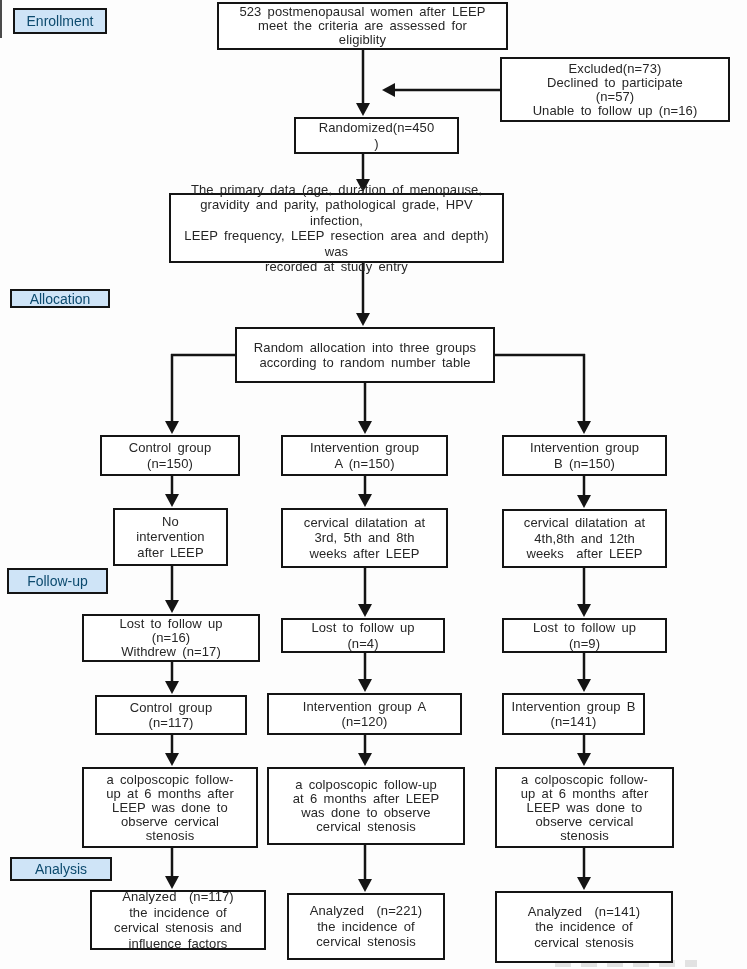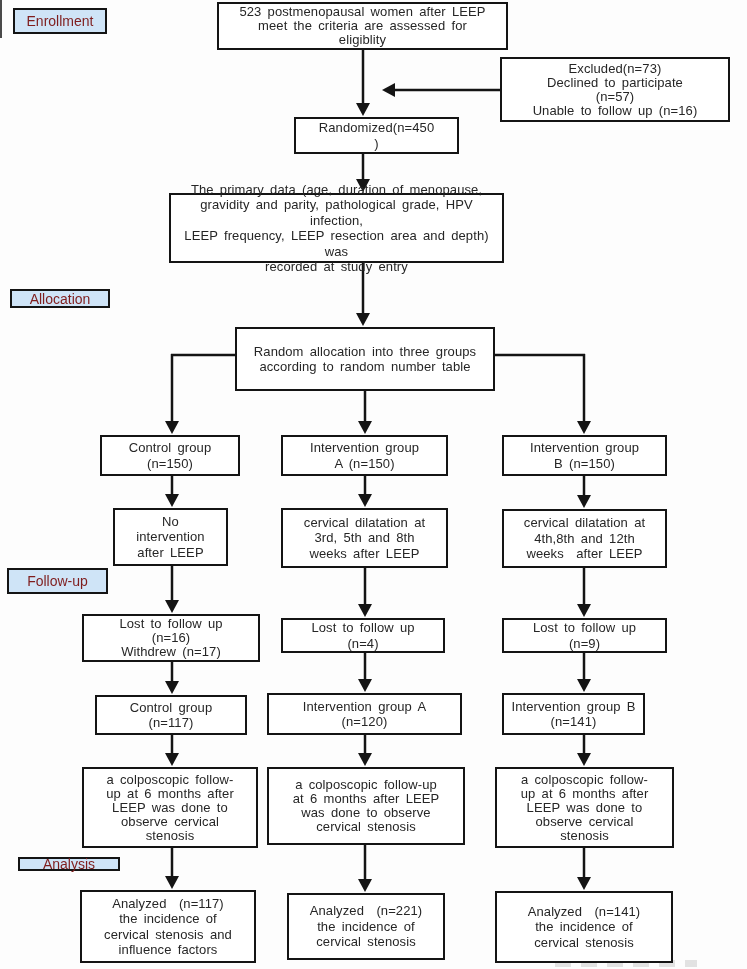--- a/index.html
+++ b/index.html
@@ -13,21 +13,21 @@
     background:#ffffff;border:2px solid #141414;
     display:flex;align-items:center;justify-content:center;
     text-align:center;white-space:pre-wrap;
     font-size:13px;line-height:15.5px;color:#262626;
     word-spacing:2.5px;letter-spacing:0.1px;
   }
   .stage{
     position:absolute;box-sizing:border-box;
     background:var(--label-fill,#cfe4f7);border:2px solid #141414;
     display:flex;align-items:center;justify-content:center;
-    font-size:14px;color:#7f1d1d;word-spacing:1px;
+    font-size:14px;color:#0c4a6e;word-spacing:1px;
   }
   .tight{line-height:14px;}
   svg.arrows{position:absolute;left:0;top:0;pointer-events:none;}
   svg.arrows line{stroke:#141414;stroke-width:2.5;}
   svg.arrows polygon{fill:#141414;}
   .artifact-smudge{
     position:absolute;left:555px;top:960px;width:142px;height:7px;
     background:repeating-linear-gradient(90deg,#d9d9d9 0 16px,transparent 16px 26px);
     opacity:.75;
   }
@@ -140,36 +140,36 @@
   </g>
   <g>
     <line x1="584" y1="848" x2="584" y2="878"></line>
       <polygon points="577,877 591,877 584,890"></polygon>
   </g>
 </svg>
 
 <div class="stage" style="left:13px;top:8px;width:94px;height:26px">Enrollment</div>
 <div class="stage" style="left:10px;top:289px;width:100px;height:19px">Allocation</div>
 <div class="stage" style="left:7px;top:568px;width:101px;height:26px">Follow-up</div>
-<div class="stage" style="left:18px;top:857px;width:102px;height:14px">Analysis</div>
+<div class="stage" style="left:10px;top:857px;width:102px;height:24px">Analysis</div>
 
 <div class="node tight" style="left:217px;top:2px;width:291px;height:48px">523 postmenopausal women after LEEP
 meet the criteria are assessed for
 eligiblity</div>
 <div class="node tight" style="left:500px;top:57px;width:230px;height:65px">Excluded(n=73)
 Declined to participate
 (n=57)
 Unable to follow up (n=16)</div>
 <div class="node" style="left:294px;top:117px;width:165px;height:37px">Randomized(n=450
 )</div>
 <div class="node" style="left:169px;top:193px;width:335px;height:70px">The primary data (age, duration of menopause,
 gravidity and parity, pathological grade, HPV infection,
 LEEP frequency, LEEP resection area and depth) was
 recorded at study entry</div>
-<div class="node" style="left:235px;top:327px;width:260px;height:64px">Random allocation into three groups
+<div class="node" style="left:235px;top:327px;width:260px;height:56px">Random allocation into three groups
 according to random number table</div>
 
 <div class="node" style="left:100px;top:435px;width:140px;height:41px">Control group
 (n=150)</div>
 <div class="node" style="left:281px;top:435px;width:167px;height:41px">Intervention group
 A (n=150)</div>
 <div class="node" style="left:502px;top:435px;width:165px;height:41px">Intervention group
 B (n=150)</div>
 
 <div class="node" style="left:113px;top:508px;width:115px;height:58px">No
@@ -205,21 +205,21 @@
 <div class="node tight" style="left:267px;top:767px;width:198px;height:78px">a colposcopic follow-up
 at 6 months after LEEP
 was done to observe
 cervical stenosis</div>
 <div class="node tight" style="left:495px;top:767px;width:179px;height:81px">a colposcopic follow-
 up at 6 months after
 LEEP was done to
 observe cervical
 stenosis</div>
 
-<div class="node" style="left:80px;top:890px;width:176px;height:73px">Analyzed  (n=117)
+<div class="node" style="left:90px;top:890px;width:176px;height:60px">Analyzed  (n=117)
 the incidence of
 cervical stenosis and
 influence factors</div>
 <div class="node" style="left:287px;top:893px;width:158px;height:67px">Analyzed  (n=221)
 the incidence of
 cervical stenosis</div>
 <div class="node" style="left:495px;top:891px;width:178px;height:72px">Analyzed  (n=141)
 the incidence of
 cervical stenosis</div>
 

